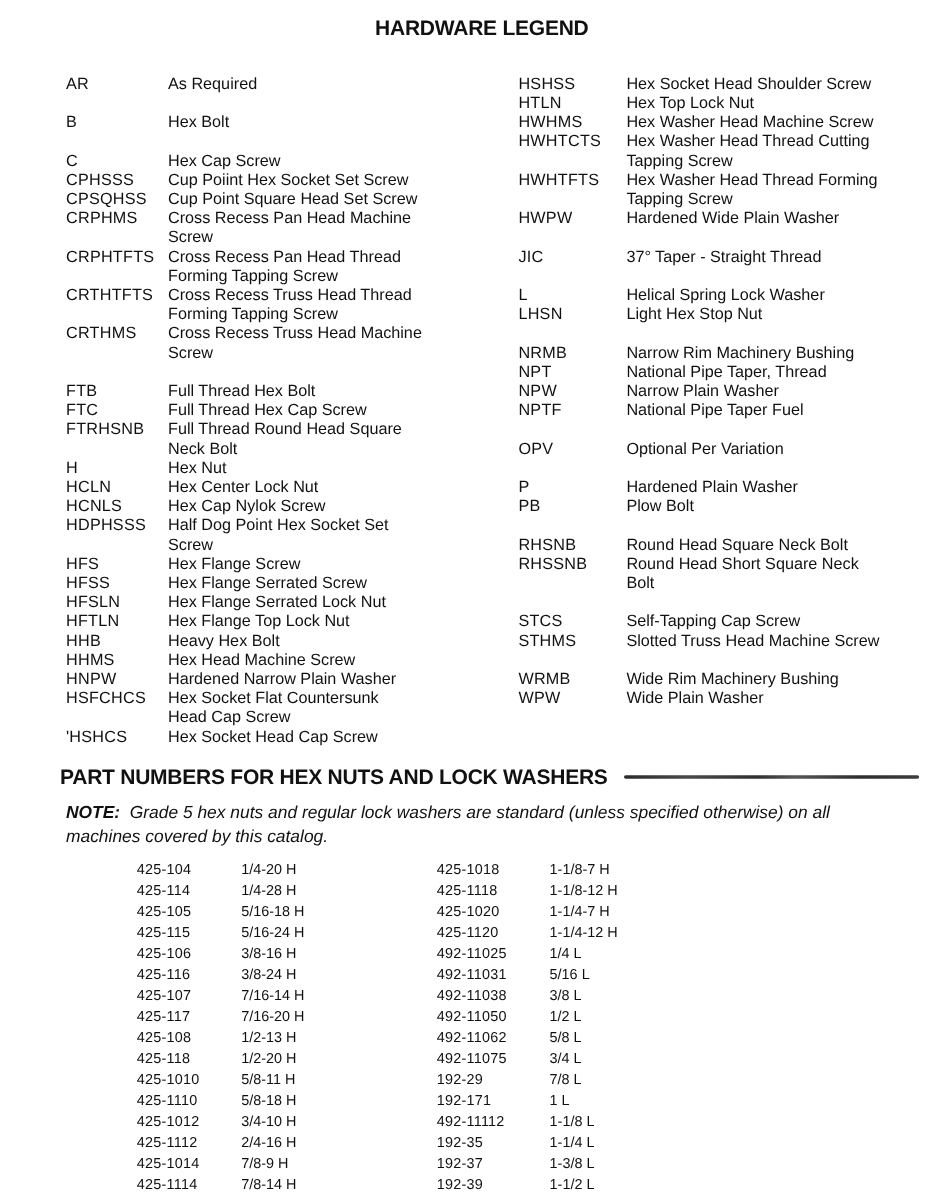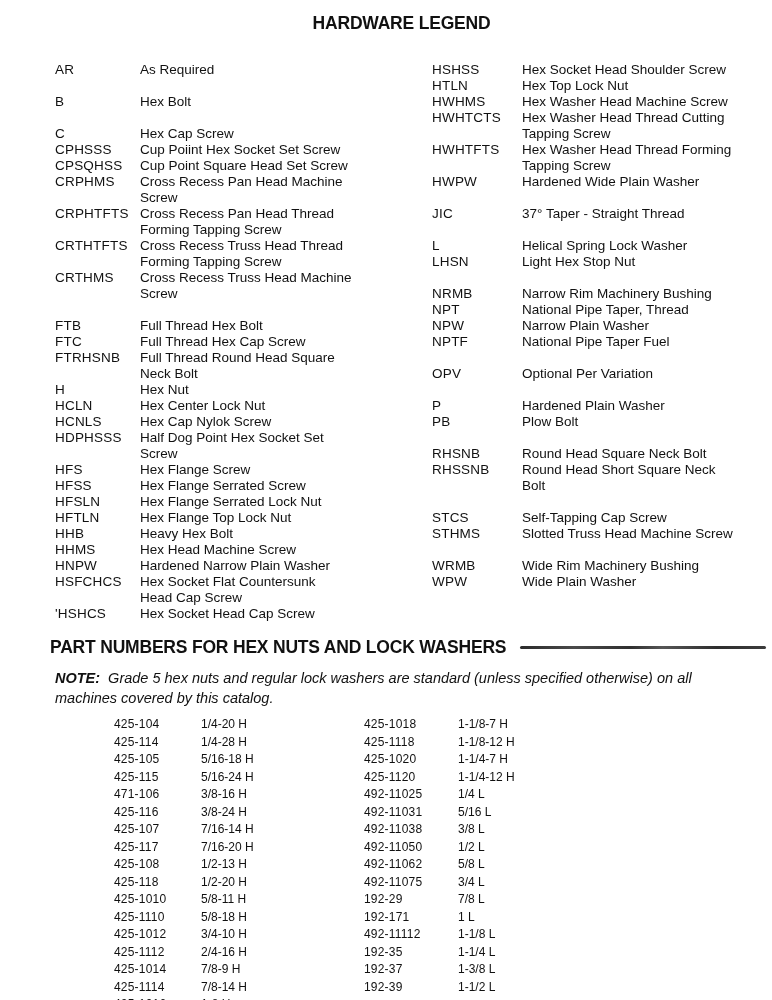--- a/index.html
+++ b/index.html
@@ -367,21 +367,21 @@
           <span class="pn">425-105</span>
           <span class="spec">5/16-18 H</span>
         </div>
 
         <div class="part-row">
           <span class="pn">425-115</span>
           <span class="spec">5/16-24 H</span>
         </div>
 
         <div class="part-row">
-          <span class="pn">471-106</span>
+          <span class="pn">425-106</span>
           <span class="spec">3/8-16 H</span>
         </div>
 
         <div class="part-row">
           <span class="pn">425-116</span>
           <span class="spec">3/8-24 H</span>
         </div>
 
         <div class="part-row">
           <span class="pn">425-107</span>

